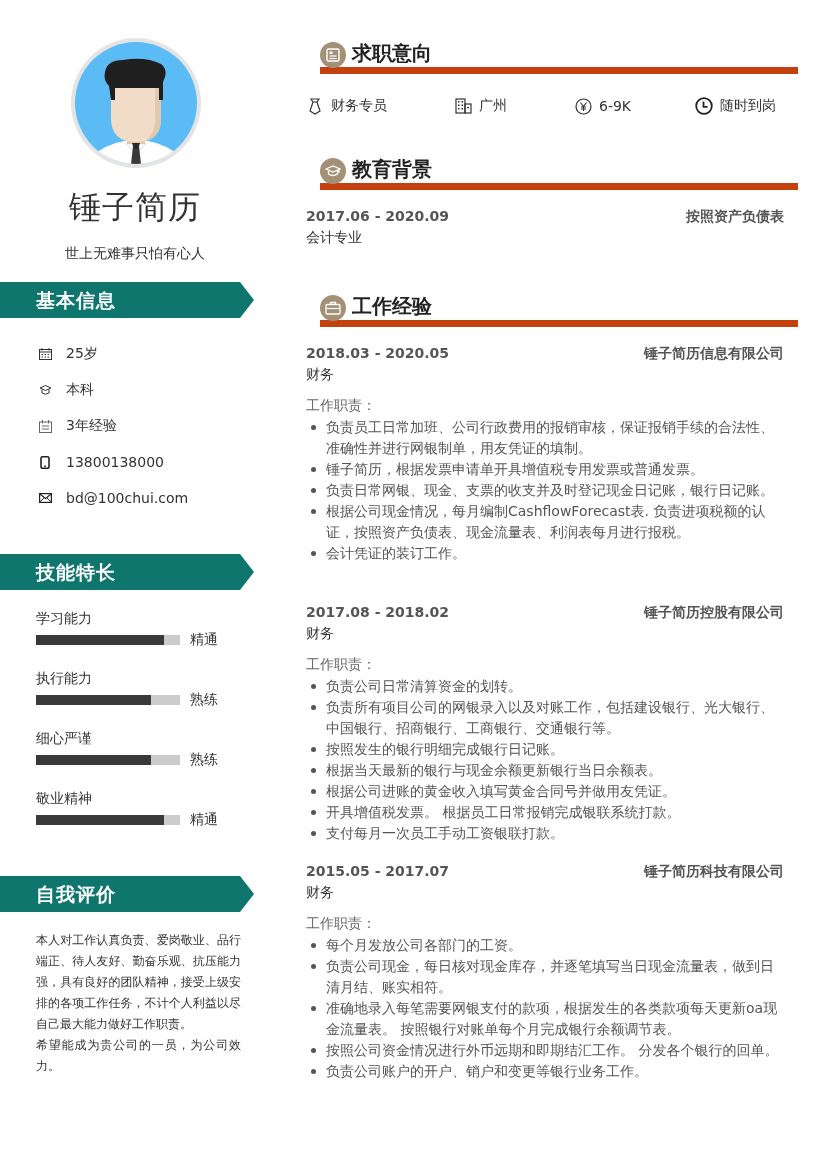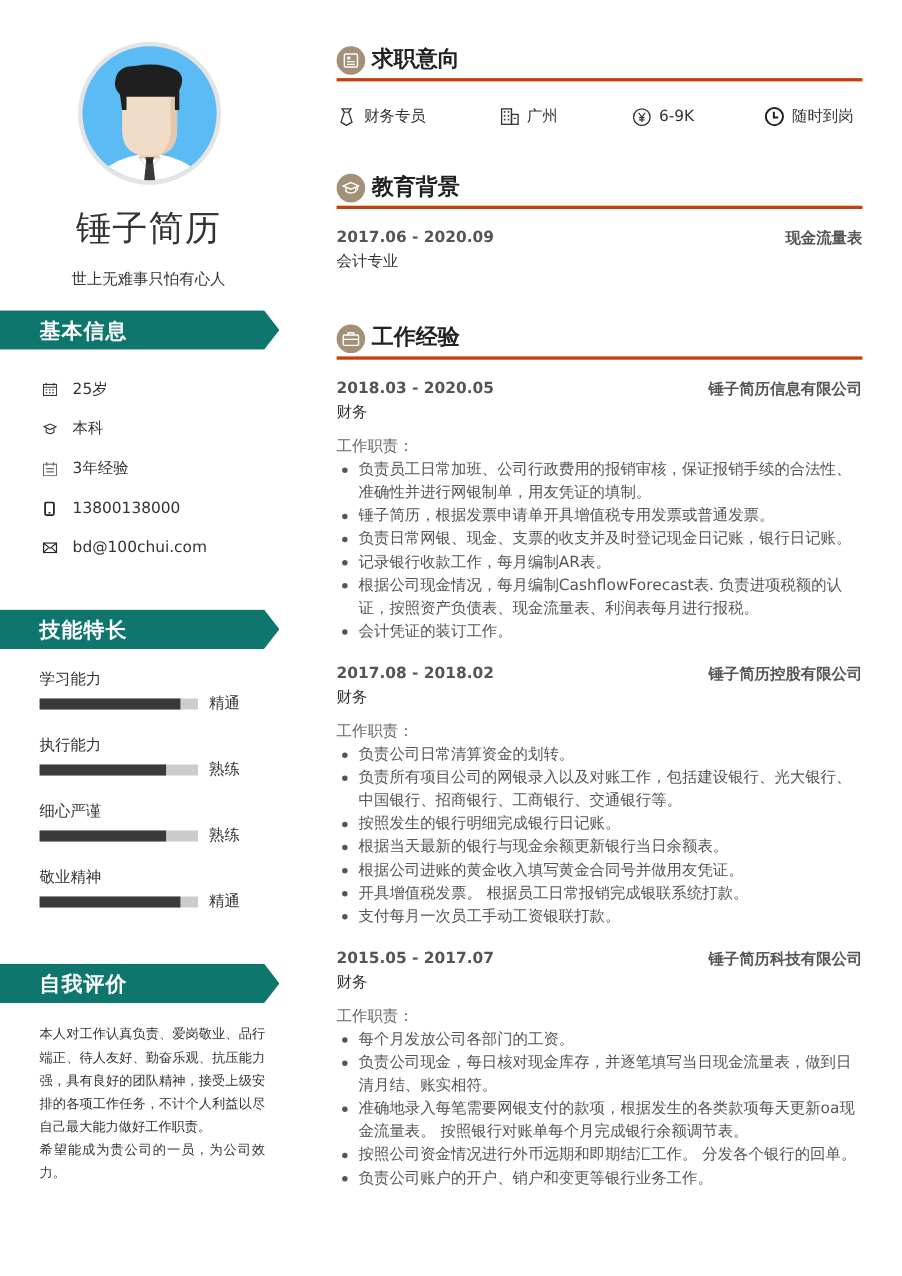--- a/index.html
+++ b/index.html
@@ -27,21 +27,21 @@
   .skill-row { display: flex; align-items: center; height: 22px; }
   .bar { width: 144px; height: 10px; background: #cccccc; position: relative; }
   .bar-fill { position: absolute; left: 0; top: 0; height: 10px; background: #3a3a3a; }
   .skill-level { font-size: 14px; color: #333; margin-left: 10px; }
 
   .self-eval { position: absolute; left: 36px; top: 930px; width: 205px; font-size: 12px; line-height: 21px; color: #333; text-align: justify; }
   .self-eval p { margin: 0; }
 
   
   .right { position: absolute; left: 306px; top: 0; width: 478px; }
-  .sec-head { position: absolute; left: 0; width: 478px; height: 36px; border-bottom: 3px solid #c2410c; }
+  .sec-head { position: absolute; left: 14px; width: 478px; height: 36px; border-bottom: 7px solid #c2410c; }
   .sec-icon { position: absolute; left: 0; top: 4px; width: 26px; height: 26px; border-radius: 50%; background: #a39177; display: flex; align-items: center; justify-content: center; }
   .sec-title { position: absolute; left: 32px; top: 2px; font-size: 20px; font-weight: bold; color: #222; }
 
   .intent-row { position: absolute; left: 0; top: 95px; width: 478px; height: 22px; font-size: 14px; color: #333; }
   .intent-item { position: absolute; top: 0; display: flex; align-items: center; height: 22px; }
   .intent-item .ic { width: 18px; height: 18px; margin-right: 7px; display: flex; align-items: center; justify-content: center; }
 
   .entry-head { position: absolute; left: 0; width: 478px; height: 20px; font-size: 14px; font-weight: bold; color: #555; }
   .entry-head .date { position: absolute; left: 0; top: 0; }
   .entry-head .org { position: absolute; right: 0; top: 0; }
@@ -259,21 +259,21 @@
       <svg width="16" height="14" viewBox="0 0 16 14">
           <path d="M1 5 L8 2 L15 5 L8 8 Z" fill="none" stroke="#fff" stroke-width="1.3"></path>
           <path d="M3.5 6.3 L3.5 10 Q8 13 12.5 10 L12.5 6.3" fill="none" stroke="#fff" stroke-width="1.3"></path>
           <line x1="14" y1="5.5" x2="14" y2="9" stroke="#fff" stroke-width="1.2"></line>
         </svg>
     </span>
     <span class="sec-title">教育背景</span>
   </div>
   <div class="entry-head" style="top:208px;">
     <span class="date">2017.06 - 2020.09</span>
-    <span class="org">现金流量表</span>
+    <span class="org">按照资产负债表</span>
   </div>
   <div class="entry-role" style="top:229px;">会计专业</div>
 
   <div class="sec-head" style="top:291px;">
     <span class="sec-icon">
       <svg width="16" height="14" viewBox="0 0 16 14">
           <rect x="1" y="3.5" width="14" height="9.5" rx="1.2" fill="none" stroke="#fff" stroke-width="1.3"></rect>
           <path d="M5.5 3.5 L5.5 1.5 L10.5 1.5 L10.5 3.5" fill="none" stroke="#fff" stroke-width="1.3"></path>
           <line x1="1" y1="7.5" x2="15" y2="7.5" stroke="#fff" stroke-width="1.2"></line>
         </svg>
@@ -284,21 +284,20 @@
   <div class="entry-head" style="top:345px;">
     <span class="date">2018.03 - 2020.05</span>
     <span class="org">锤子简历信息有限公司</span>
   </div>
   <div class="entry-role" style="top:366px;">财务</div>
   <div class="duty-label" style="top:397px;">工作职责：</div>
   <ul class="duties" style="top:417px;">
     <li>负责员工日常加班、公司行政费用的报销审核，保证报销手续的合法性、准确性并进行网银制单，用友凭证的填制。</li>
     <li>锤子简历，根据发票申请单开具增值税专用发票或普通发票。</li>
     <li>负责日常网银、现金、支票的收支并及时登记现金日记账，银行日记账。</li>
-    <li>记录银行收款工作，每月编制AR表。</li>
     <li>根据公司现金情况，每月编制CashflowForecast表. 负责进项税额的认证，按照资产负债表、现金流量表、利润表每月进行报税。</li>
     <li>会计凭证的装订工作。</li>
   </ul>
 
   <div class="entry-head" style="top:604px;">
     <span class="date">2017.08 - 2018.02</span>
     <span class="org">锤子简历控股有限公司</span>
   </div>
   <div class="entry-role" style="top:625px;">财务</div>
   <div class="duty-label" style="top:656px;">工作职责：</div>

